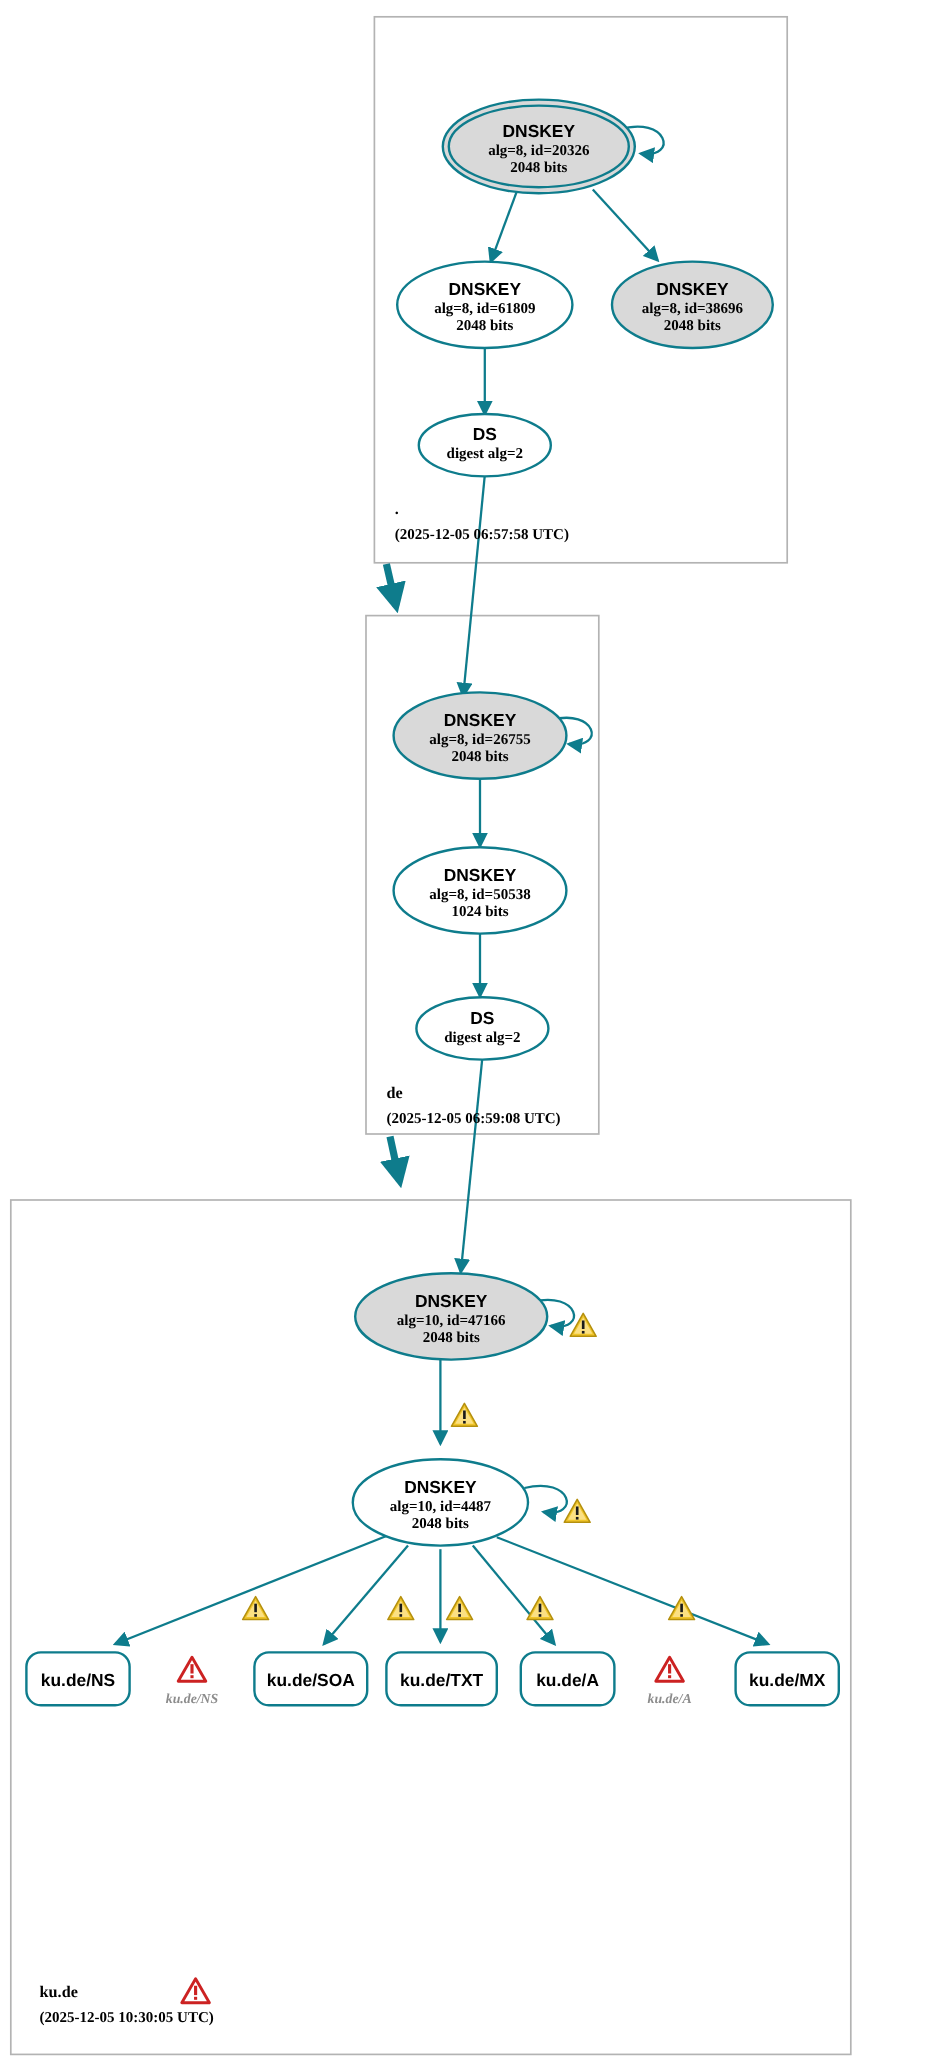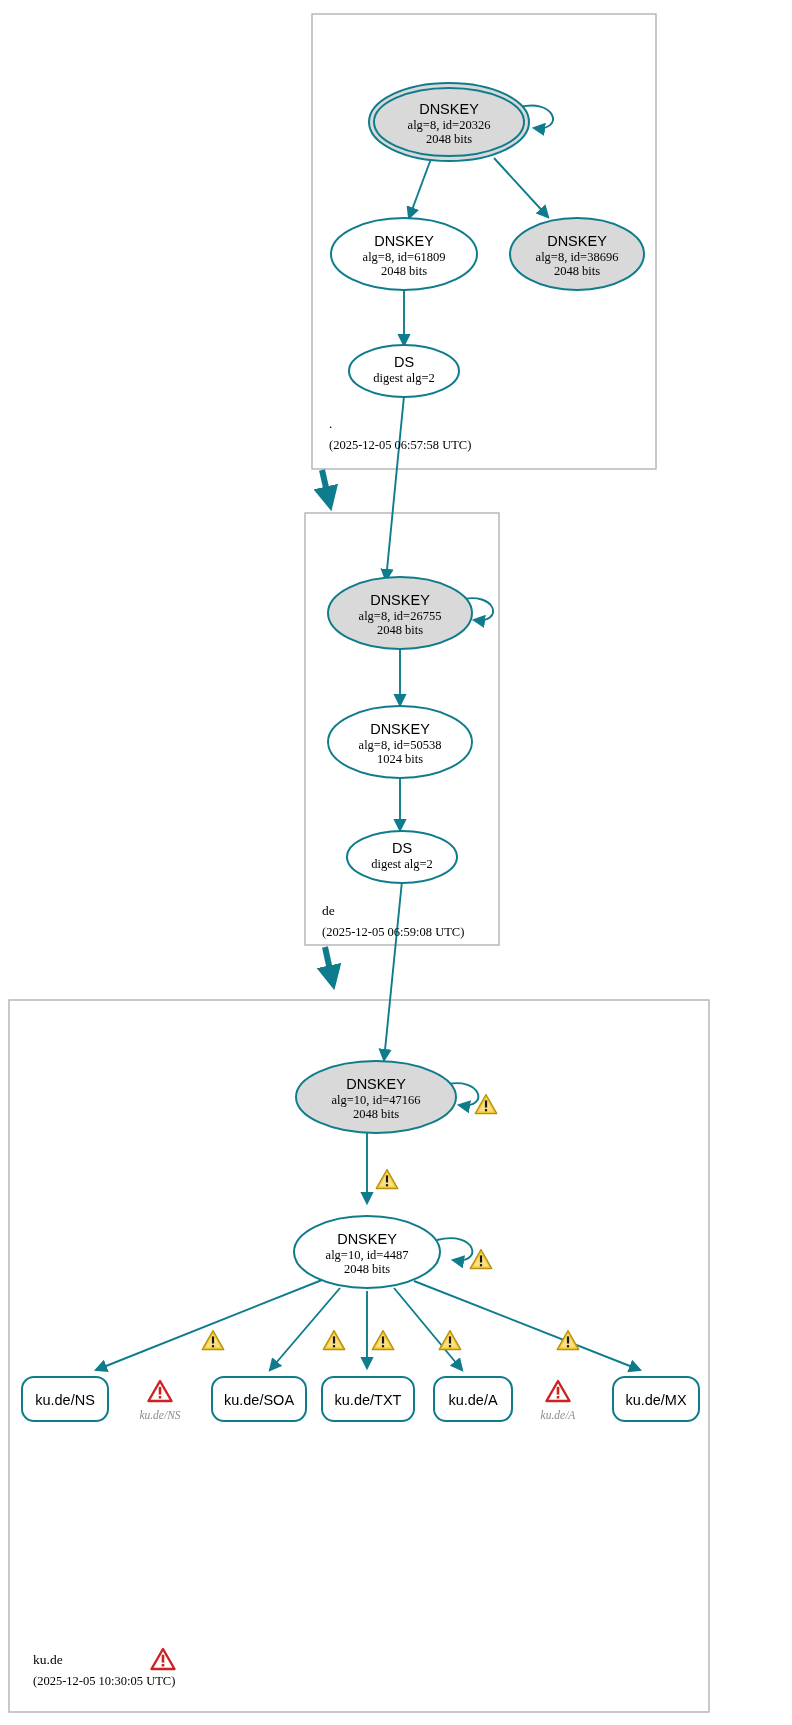--- a/index.html
+++ b/index.html
@@ -1,17 +1,17 @@
 <!DOCTYPE html>
 <html><head>
 <meta charset="utf-8">
 <style>
   html,body{margin:0;padding:0;background:#ffffff;}
   body{width:792px;height:1725px;position:relative;font-family:"Liberation Serif",serif;}
-  #stage{position:absolute;inset:0;width:792px;height:1455px;}
+  #stage{position:absolute;inset:0;width:792px;height:1455px;font-weight:bold;}
   svg#diagram{position:absolute;left:0;top:0;width:792px;height:1725px;}
 
   .zonebox{fill:#ffffff;stroke:#b3b3b3;stroke-width:1.4;}
   .edge{fill:none;stroke:#0e7c8c;stroke-width:1.9;}
   .edge-thick{fill:none;stroke:#0e7c8c;stroke-width:6;}
   .arrowfill{fill:#0e7c8c;}
   .node-ell{stroke:#0e7c8c;stroke-width:2;}
   .node-ell.filled{fill:#d9d9d9;}
   .node-ell.open{fill:#ffffff;}
   .rrbox{fill:#ffffff;stroke:#0e7c8c;stroke-width:2;}

